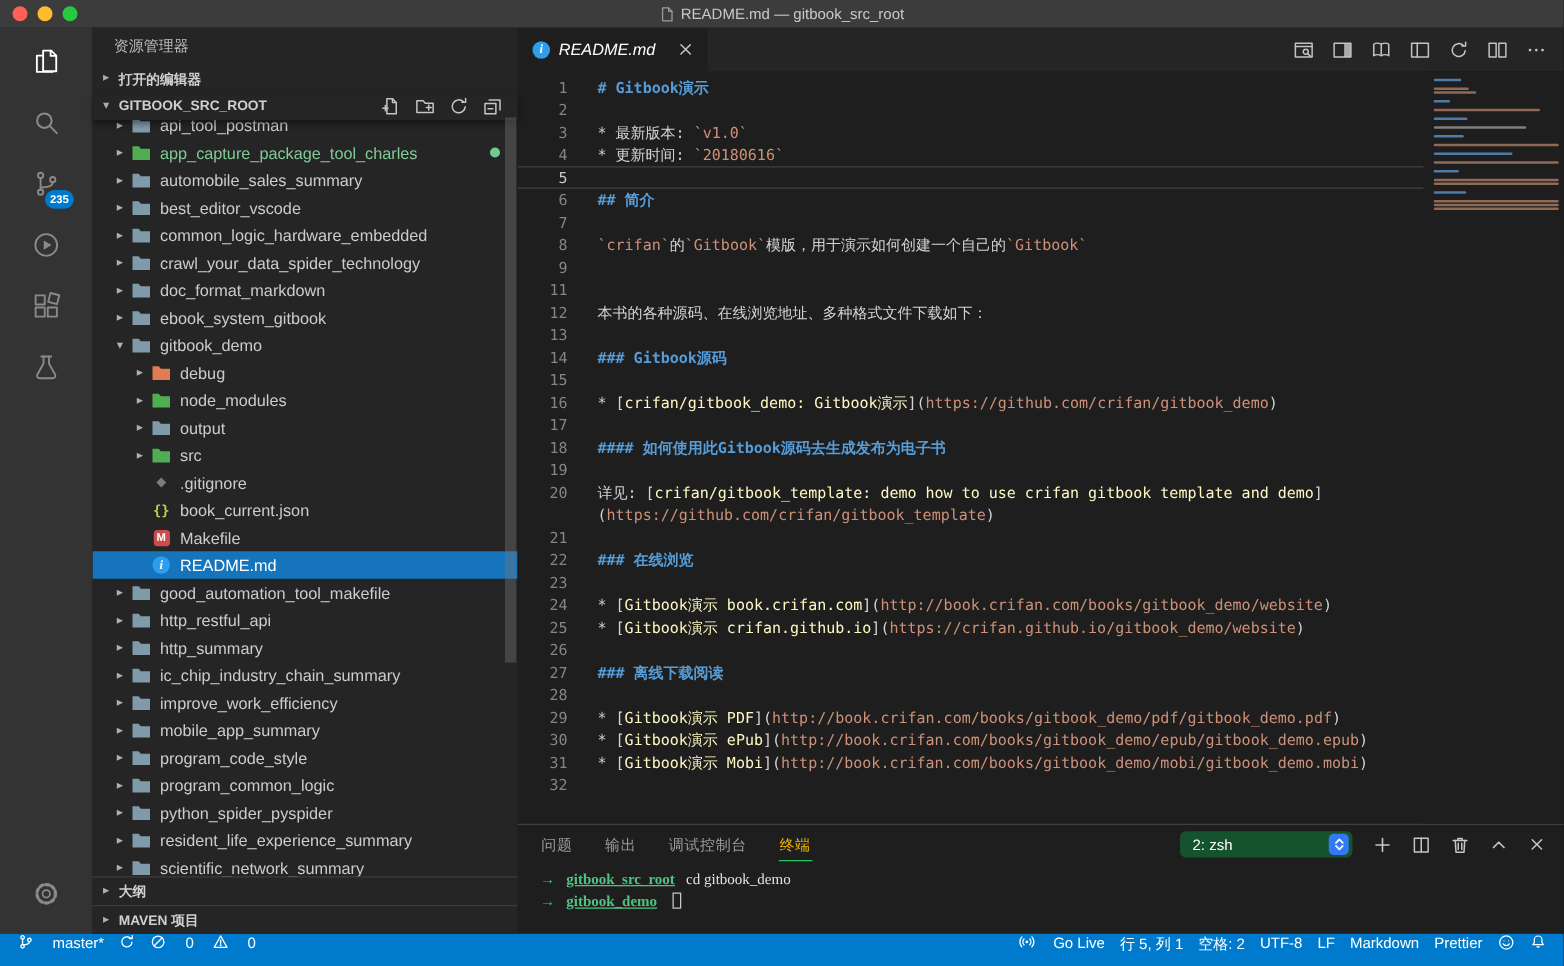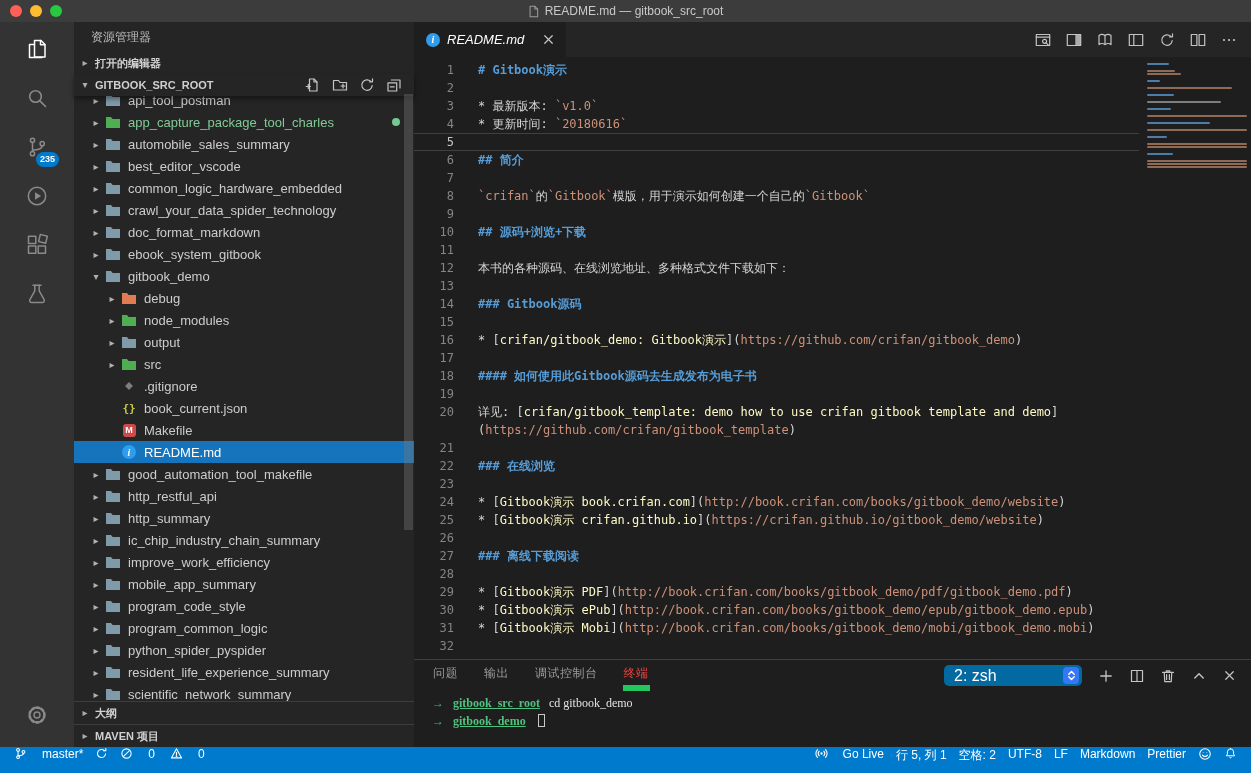--- a/index.html
+++ b/index.html
@@ -68,24 +68,24 @@
   .seg-c{color:#ce9178}
   .seg-l{color:#fef9c3}
   .seg-u{color:#ce9178;}
   .minimap{position:absolute;right:0;top:0;bottom:0;width:112px;background:#1e1e1e;padding:6px 4px 0 8px;cursor:pointer}
   .mrow{height:2px;margin-bottom:1px;border-radius:1px}
   .msp{height:3px}
   
   .panel{flex:0 0 88px;border-top:1px solid rgba(128,128,128,.35);display:flex;flex-direction:column;background:#1e1e1e}
   .panel-tabs{height:31px;flex:0 0 auto;display:flex;align-items:center;gap:32px;padding-left:18px;font-size:12px;color:#9b9b9b}
   .ptab{cursor:pointer;padding:5px 1px 3px;letter-spacing:.5px}
-  .ptab.active{color:#ef4444;border-bottom:6px solid #22c55e}
+  .ptab.active{color:#eab308;border-bottom:1px solid #22c55e}
   .panel-right{margin-left:auto;display:flex;align-items:center;gap:16px;padding-right:14px;color:#c5c5c5}
   .shell-select{display:flex;align-items:center;justify-content:space-between;min-width:138px;height:21px;
-                background:#0369a1;border-radius:5px;padding:0 3px 0 10px;font-size:16px;color:#fff;cursor:pointer;gap:8px}
+                background:#14532d;border-radius:5px;padding:0 3px 0 10px;font-size:12px;color:#fff;cursor:pointer;gap:8px}
   .stepper{width:16px;height:17px;background:#3478f6;border-radius:4px;display:flex;align-items:center;justify-content:center}
   .panel-right .ic{cursor:pointer}
   .terminal{flex:1;padding:3px 0 0 18px;font-family:Liberation Serif, serif;
             font-size:12px;line-height:18px;color:#e3e3e3;cursor:text}
   .tprompt{color:#3fbf5f;font-weight:700;margin-right:9px}
   .tdir{color:#4ec37f;font-weight:700;text-decoration:underline;margin-right:9px}
   .tcursor{display:inline-block;width:7px;height:13px;border:1px solid #c8c8c8;margin-left:3px;vertical-align:-2px}
   
   .statusbar{height:26px;flex:0 0 auto;background:#007acc;display:flex;align-items:center;color:#fff;
              font-size:12px;padding:0 8px}
@@ -571,24 +571,20 @@
               <span class="gut">7</span>
               <span class="ctext"></span>
             </div>
             <div class="cline">
               <span class="gut">8</span>
               <span class="ctext"><span class="seg-c">`crifan`</span><span class="seg-t">的</span><span class="seg-c">`Gitbook`</span><span class="seg-t">模版，用于演示如何创建一个自己的</span><span class="seg-c">`Gitbook`</span></span>
             </div>
             <div class="cline">
               <span class="gut">9</span>
               <span class="ctext"></span>
-            </div>
-            <div class="cline">
-              <span class="gut">10</span>
-              <span class="ctext"><span class="seg-h">## 源码+浏览+下载</span></span>
             </div>
             <div class="cline">
               <span class="gut">11</span>
               <span class="ctext"></span>
             </div>
             <div class="cline">
               <span class="gut">12</span>
               <span class="ctext"><span class="seg-t">本书的各种源码、在线浏览地址、多种格式文件下载如下：</span></span>
             </div>
             <div class="cline">

